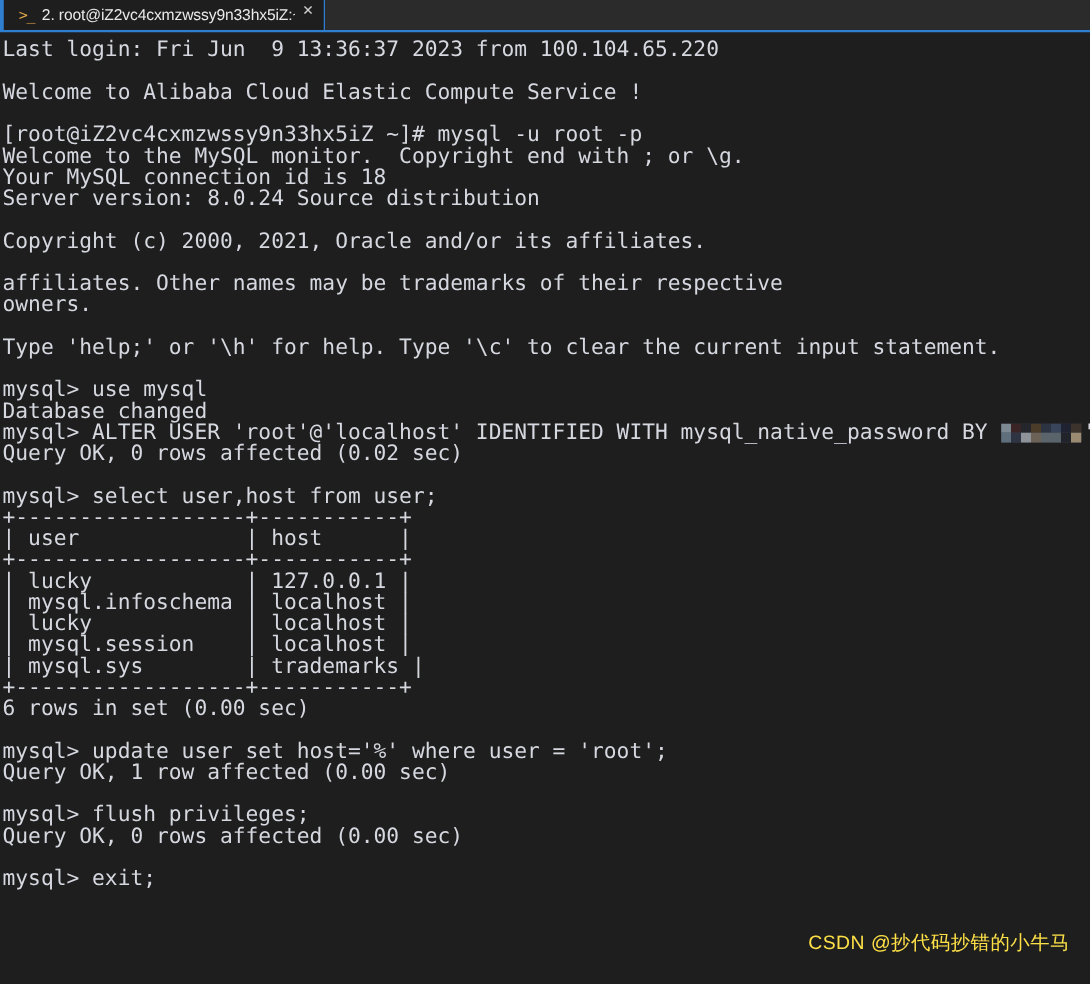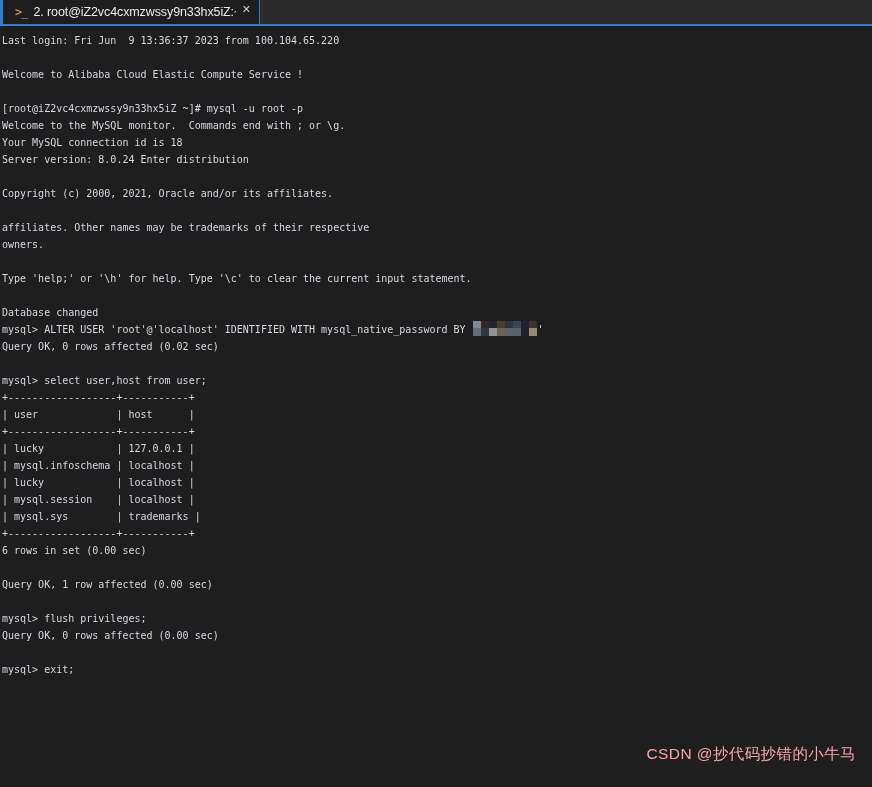--- a/index.html
+++ b/index.html
@@ -82,21 +82,21 @@
   .terminal {
     position: relative;
     flex: 1 1 auto;
     background: #1e1e1e;
     padding: 6px 0 0 2px;
     box-sizing: border-box;
     overflow: hidden;
   }
   .term-line {
     font-family: "DejaVu Sans Mono", monospace;
-    font-size: 10px;
+    font-size: 17px;
     line-height: 17px;
     height: 17px;
     color: #d6d8e0;
     white-space: pre;
     letter-spacing: 0px;
   }
   .term-line.blank {
     color: transparent;
   }
   
@@ -129,21 +129,21 @@
     background-size: 64px 7px, 64px 8px;
     background-position: 0 0, 0 7px;
     background-repeat: no-repeat, no-repeat;
   }
 
   
   .watermark {
     position: absolute;
     right: 16px;
     bottom: 22px;
-    color: #fca5a5;
+    color: #fde047;
     font-family: "Liberation Sans", sans-serif;
     font-size: 15.5px;
     letter-spacing: 0.4px;
     white-space: nowrap;
     pointer-events: none;
   }
 </style>
 </head>
 <body>
 
@@ -158,51 +158,53 @@
     <div class="tabbar-rest"></div>
   </div>
 
   <div class="terminal">
     <div>
         <div class="term-line">Last login: Fri Jun  9 13:36:37 2023 from 100.104.65.220</div>
         <div class="term-line blank">&nbsp;</div>
         <div class="term-line">Welcome to Alibaba Cloud Elastic Compute Service !</div>
         <div class="term-line blank">&nbsp;</div>
         <div class="term-line">[root@iZ2vc4cxmzwssy9n33hx5iZ ~]# mysql -u root -p</div>
-        <div class="term-line">Welcome to the MySQL monitor.  Commands end with ; or \g.</div>
+        <div class="term-line">Welcome to the MySQL monitor.  Copyright end with ; or \g.</div>
         <div class="term-line">Your MySQL connection id is 18</div>
-        <div class="term-line">Server version: 8.0.24 Enter distribution</div>
+        <div class="term-line">Server version: 8.0.24 Source distribution</div>
         <div class="term-line blank">&nbsp;</div>
         <div class="term-line">Copyright (c) 2000, 2021, Oracle and/or its affiliates.</div>
         <div class="term-line blank">&nbsp;</div>
         <div class="term-line">affiliates. Other names may be trademarks of their respective</div>
         <div class="term-line">owners.</div>
         <div class="term-line blank">&nbsp;</div>
         <div class="term-line">Type 'help;' or '\h' for help. Type '\c' to clear the current input statement.</div>
         <div class="term-line blank">&nbsp;</div>
+        <div class="term-line">mysql&gt; use mysql</div>
         <div class="term-line">Database changed</div>
       </div>
 
     <div class="term-line"><span>mysql&gt; ALTER USER 'root'@'localhost' IDENTIFIED WITH mysql_native_password BY </span><span class="redaction"></span><span>'</span></div>
 
     <div>
         <div class="term-line">Query OK, 0 rows affected (0.02 sec)</div>
         <div class="term-line blank">&nbsp;</div>
         <div class="term-line">mysql&gt; select user,host from user;</div>
         <div class="term-line">+------------------+-----------+</div>
         <div class="term-line">| user             | host      |</div>
         <div class="term-line">+------------------+-----------+</div>
         <div class="term-line">| lucky            | 127.0.0.1 |</div>
         <div class="term-line">| mysql.infoschema | localhost |</div>
         <div class="term-line">| lucky            | localhost |</div>
         <div class="term-line">| mysql.session    | localhost |</div>
         <div class="term-line">| mysql.sys        | trademarks |</div>
         <div class="term-line">+------------------+-----------+</div>
         <div class="term-line">6 rows in set (0.00 sec)</div>
         <div class="term-line blank">&nbsp;</div>
+        <div class="term-line">mysql&gt; update user set host='%' where user = 'root';</div>
         <div class="term-line">Query OK, 1 row affected (0.00 sec)</div>
         <div class="term-line blank">&nbsp;</div>
         <div class="term-line">mysql&gt; flush privileges;</div>
         <div class="term-line">Query OK, 0 rows affected (0.00 sec)</div>
         <div class="term-line blank">&nbsp;</div>
         <div class="term-line">mysql&gt; exit;</div>
       </div>
 
     <div class="watermark">CSDN @抄代码抄错的小牛马</div>
   </div>

